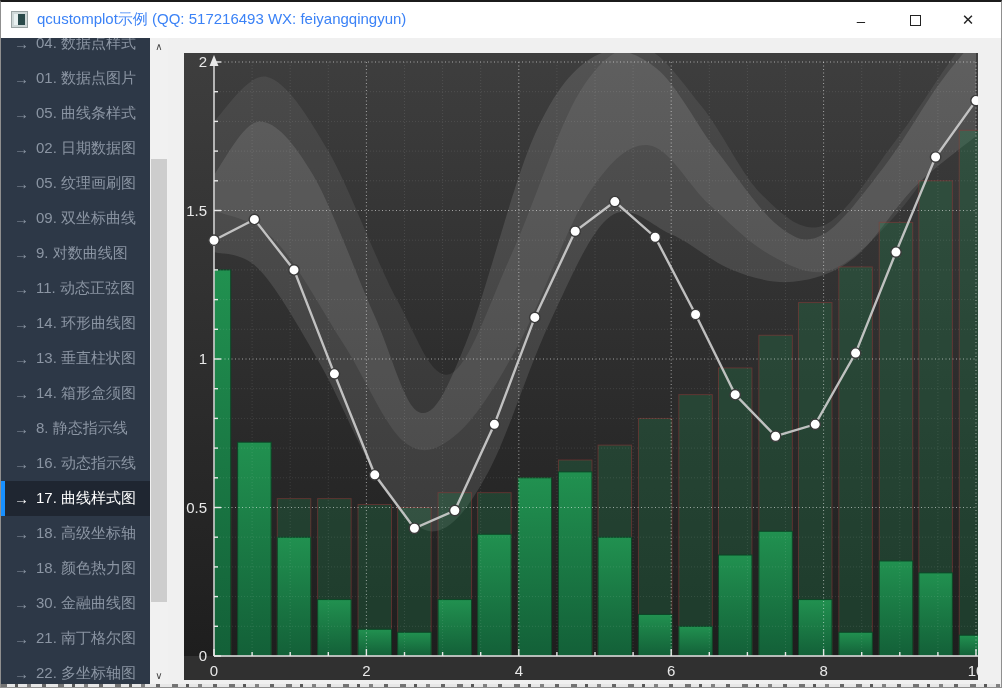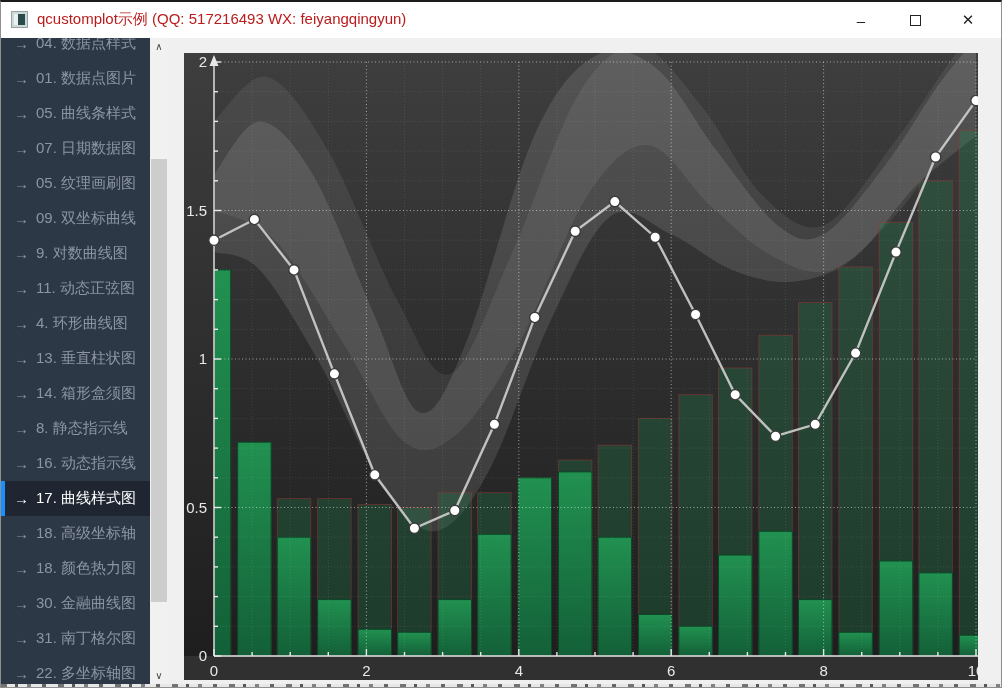--- a/index.html
+++ b/index.html
@@ -7,21 +7,21 @@
   #window {
     position:relative; width:1002px; height:688px; background:#f0f0f0;
     border:1px solid #8f8f8f; border-top:2px solid #1b1b1b; overflow:hidden;
   }
   
   #titlebar { position:absolute; left:0; top:0; width:100%; height:36px; background:#ffffff; }
   #app-icon { position:absolute; left:10px; top:9px; width:17px; height:17px;
     background:#cfd8d8; border:1px solid #9aa3a3; }
   #app-icon .inner { position:absolute; left:2px; top:2px; right:2px; bottom:2px; background:#2a4a4a; }
   #app-icon .lite  { position:absolute; left:2px; top:2px; width:4px; bottom:2px; background:#e8f0f0; }
-  #title-text { position:absolute; left:36px; top:8px; font-size:15px; color:#b91c1c; white-space:nowrap; }
+  #title-text { position:absolute; left:36px; top:8px; font-size:15px; color:#3b82f6; white-space:nowrap; }
   .win-btn { position:absolute; top:0; width:50px; height:36px; color:#222; font-size:15px;
     display:flex; align-items:center; justify-content:center; }
   #btn-min   { right:115px; }
   #btn-max   { right:61px;  }
   #btn-close { right:8px;   }
   #btn-max .box { width:11px; height:11px; border:1px solid #222; }
   
   #sidebar { position:absolute; left:0; top:36px; width:149px; height:646px;
     background:#2d3847; overflow:hidden; }
   #menu-list { position:absolute; left:0; top:-12px; width:100%; }
@@ -78,41 +78,41 @@
         <div class="menu-item">
           <span class="arrow">→</span>
           <span>01. 数据点图片</span>
         </div>
         <div class="menu-item">
           <span class="arrow">→</span>
           <span>05. 曲线条样式</span>
         </div>
         <div class="menu-item">
           <span class="arrow">→</span>
-          <span>07. 日期数据图</span>
+          <span>02. 日期数据图</span>
         </div>
         <div class="menu-item">
           <span class="arrow">→</span>
           <span>05. 纹理画刷图</span>
         </div>
         <div class="menu-item">
           <span class="arrow">→</span>
           <span>09. 双坐标曲线</span>
         </div>
         <div class="menu-item">
           <span class="arrow">→</span>
           <span>9. 对数曲线图</span>
         </div>
         <div class="menu-item">
           <span class="arrow">→</span>
           <span>11. 动态正弦图</span>
         </div>
         <div class="menu-item">
           <span class="arrow">→</span>
-          <span>4. 环形曲线图</span>
+          <span>14. 环形曲线图</span>
         </div>
         <div class="menu-item">
           <span class="arrow">→</span>
           <span>13. 垂直柱状图</span>
         </div>
         <div class="menu-item">
           <span class="arrow">→</span>
           <span>14. 箱形盒须图</span>
         </div>
         <div class="menu-item">
@@ -134,21 +134,21 @@
         <div class="menu-item">
           <span class="arrow">→</span>
           <span>18. 颜色热力图</span>
         </div>
         <div class="menu-item">
           <span class="arrow">→</span>
           <span>30. 金融曲线图</span>
         </div>
         <div class="menu-item">
           <span class="arrow">→</span>
-          <span>31. 南丁格尔图</span>
+          <span>21. 南丁格尔图</span>
         </div>
         <div class="menu-item">
           <span class="arrow">→</span>
           <span>22. 多坐标轴图</span>
         </div>
       </div>
   </div>
 
   <div id="v-scrollbar">
     <div id="sb-up" class="sb-btn">

